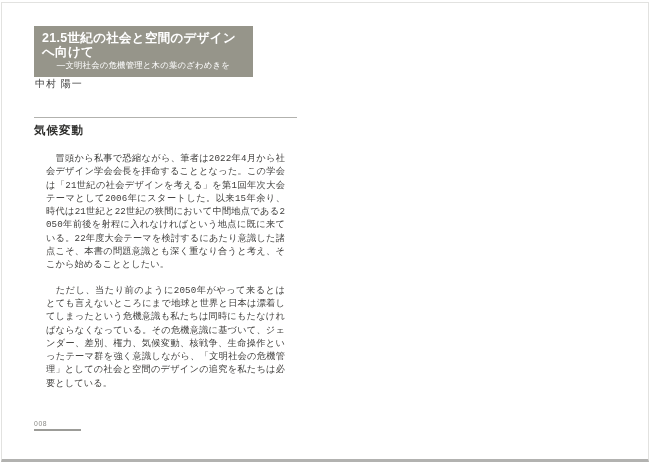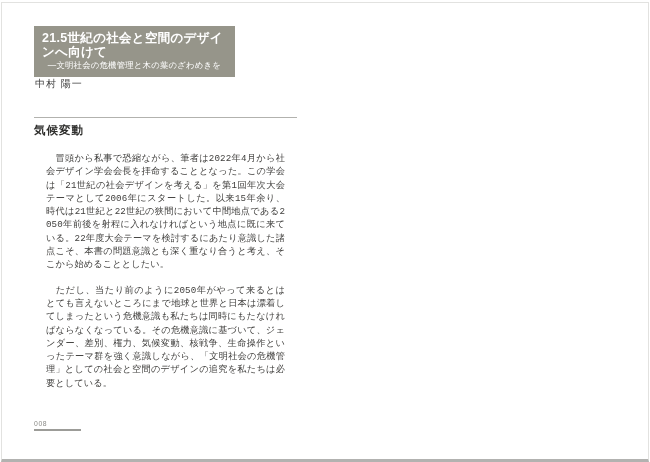--- a/index.html
+++ b/index.html
@@ -4,21 +4,21 @@
 <style>
   html,body{margin:0;padding:0;background:#ffffff;}
   body{width:650px;height:462px;position:relative;overflow:hidden;
        font-family:"Liberation Sans","DejaVu Sans",sans-serif;}
   .sheet{position:absolute;left:1px;right:1px;top:2px;bottom:0;
          background:#ffffff;border:1px solid #e2e2e0;border-bottom:3px solid #b2b2b0;}
   .page{position:absolute;top:0;bottom:0;}
   .page-left{left:0;width:325px;}
   .page-right{left:325px;width:325px;}
 
-  .title-box{position:absolute;left:32px;top:23px;width:201px;box-sizing:border-box;
+  .title-box{position:absolute;left:32px;top:23px;width:219px;box-sizing:border-box;
              background:#96958a;color:#ffffff;padding:5px 8px 6px 8px;}
   .title-main{font-size:12.5px;font-weight:bold;letter-spacing:.3px;line-height:14px;}
   .title-sub{font-size:8.4px;line-height:10.5px;margin-top:1px;letter-spacing:.2px;text-align:center;}
   .title-sub2{padding-left:9px;}
 
   .author{position:absolute;left:33px;top:74px;font-size:10px;color:#3c3c3c;letter-spacing:1px;}
 
   .section-rule{position:absolute;left:32px;top:114px;width:263px;height:1px;background:#b2b2ae;}
   .section-heading{position:absolute;left:32px;top:120px;margin:0;font-size:11.5px;
                    font-weight:bold;color:#2e2e2c;letter-spacing:1px;}

